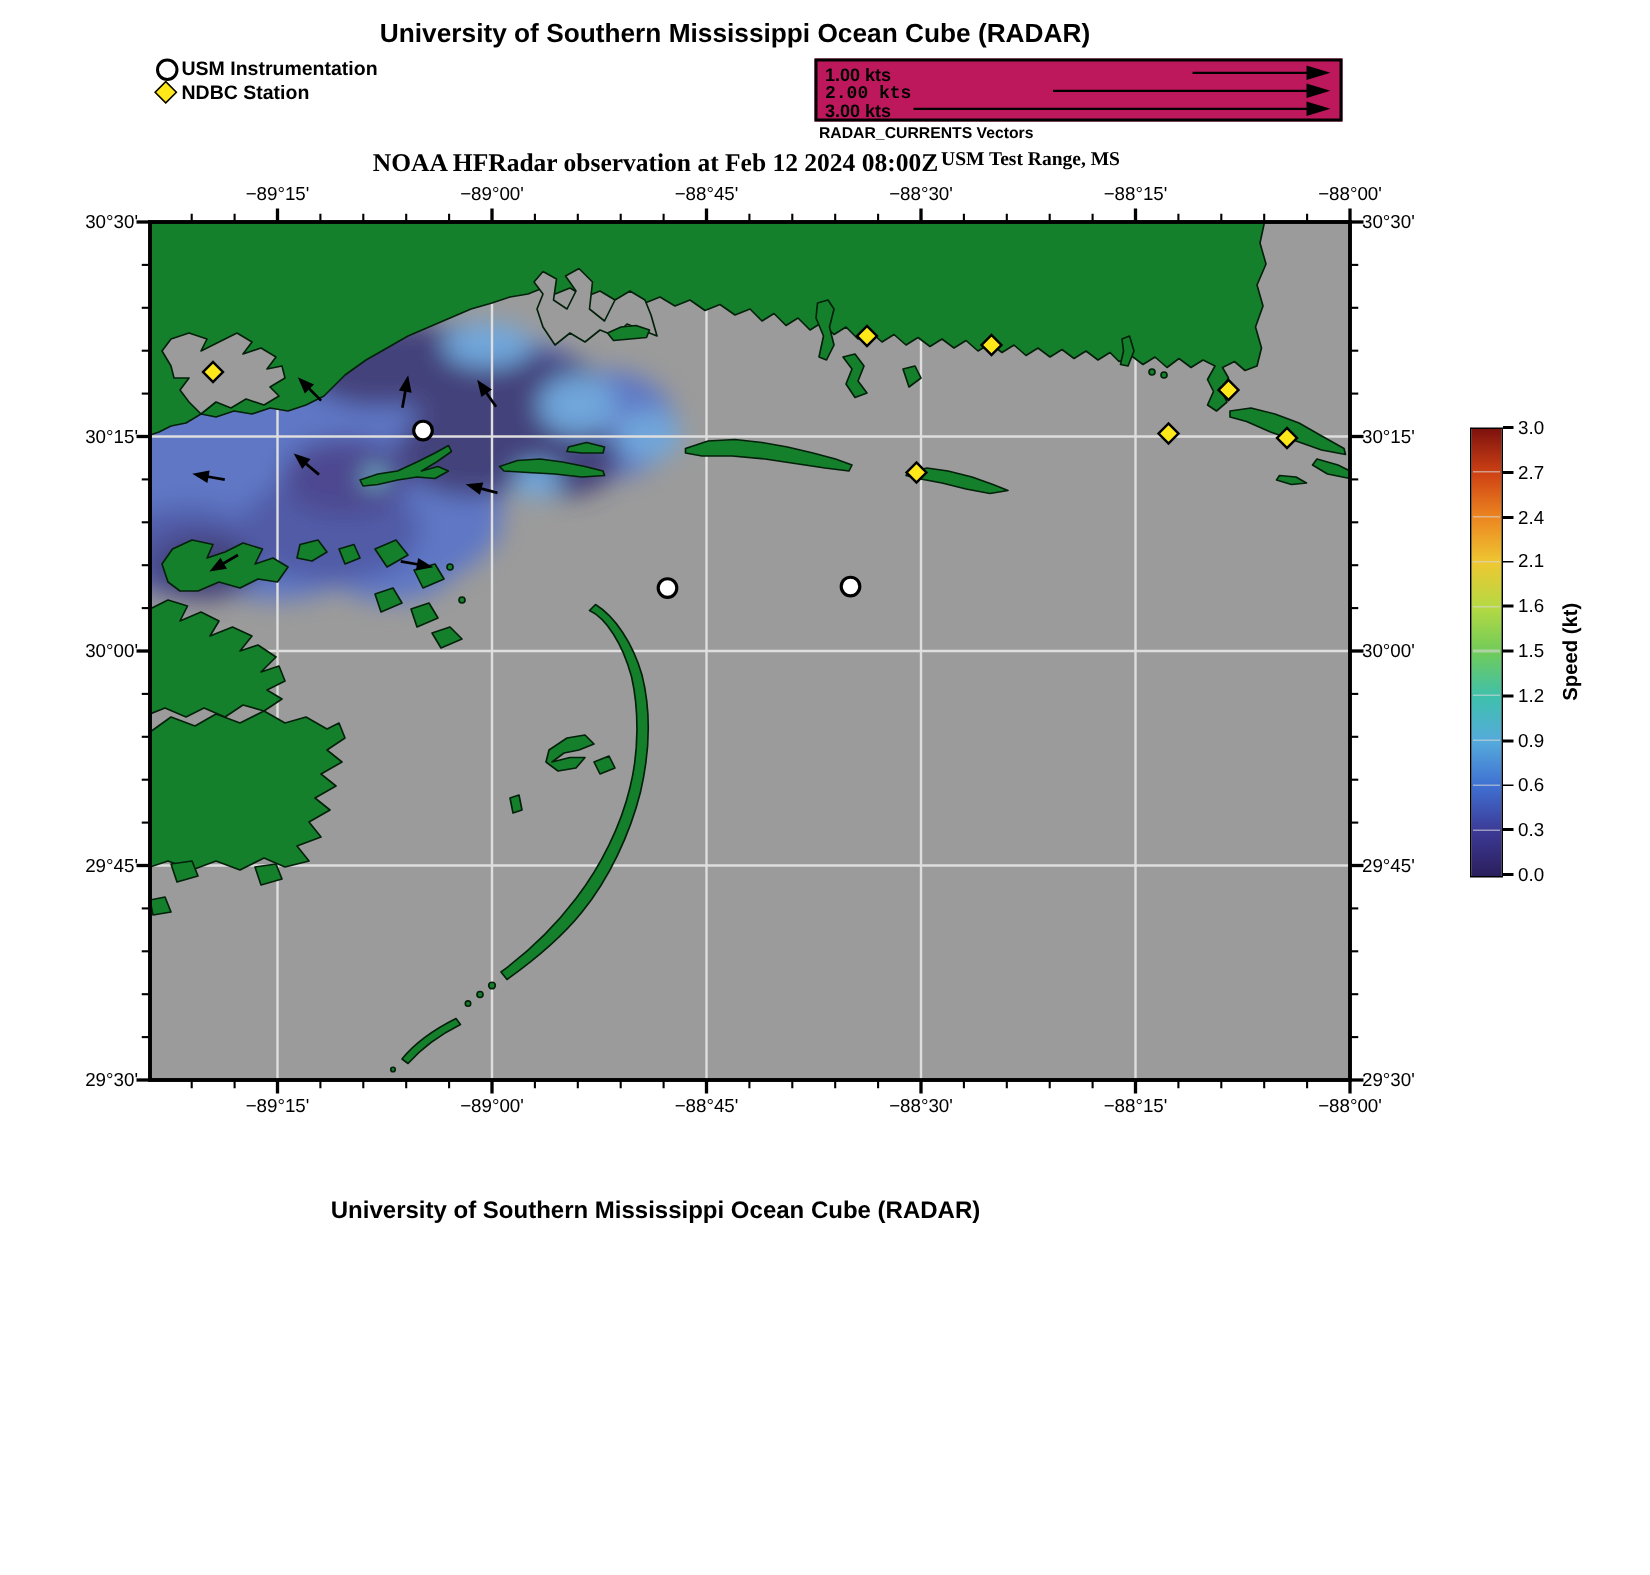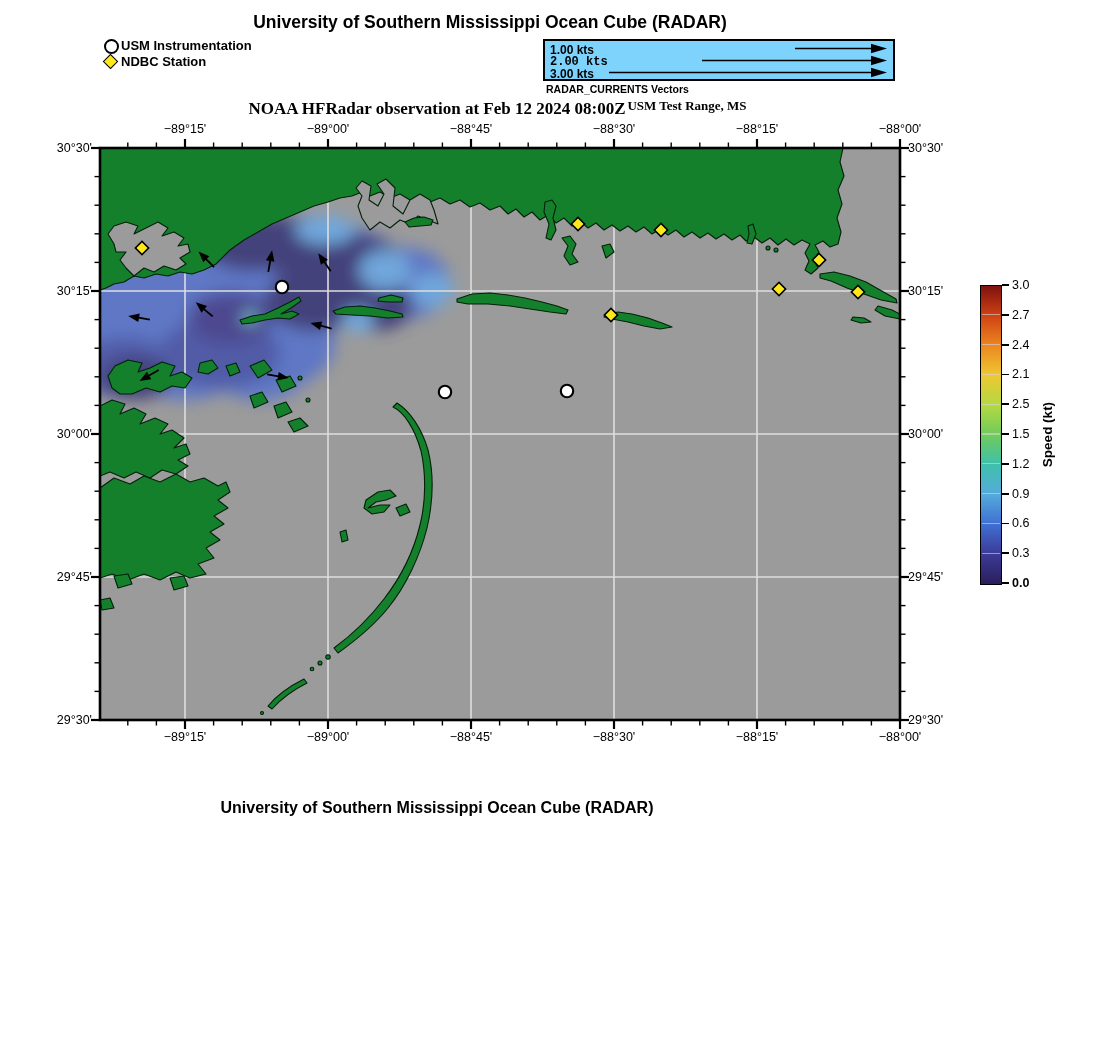--- a/index.html
+++ b/index.html
@@ -7,21 +7,21 @@
        font-family:"Liberation Sans",sans-serif;color:#000;}
   .abs{position:absolute;}
   .ctr{transform:translateX(-50%);white-space:nowrap;}
   .title-top{font-size:17.5px;font-weight:bold;}
   .title-bottom{font-size:16px;font-weight:bold;}
   .subtitle{font-family:"Liberation Serif",serif;font-size:17px;font-weight:bold;}
   .range-label{font-family:"Liberation Serif",serif;font-size:13px;font-weight:bold;text-align:center;}
   .legend-label{font-size:13px;font-weight:bold;line-height:13px;}
   .legend-circle{width:11px;height:11px;border:2px solid #000;border-radius:50%;background:#fff;}
   .legend-diamond{width:9px;height:9px;border:1.6px solid #000;background:#ffe81a;transform:rotate(45deg);}
-  .vecbox{border:2.5px solid #000;background:#7dd3fc;}
+  .vecbox{border:2.5px solid #000;background:#be185d;}
   .vecrow{position:absolute;left:5px;font-size:12px;font-weight:bold;line-height:12px;}
   .veccaption{font-size:10.5px;font-weight:bold;}
   .ticklab{font-size:12.5px;line-height:12.5px;white-space:nowrap;}
   .cbar{border:1.5px solid #000;}
   .cbar-lab{font-size:12.5px;line-height:12.5px;}
   .cbar-title{font-size:13.5px;font-weight:bold;transform:rotate(-90deg);transform-origin:center;white-space:nowrap;}
 </style>
 </head>
 <body>
 
@@ -329,32 +329,32 @@
     <div class="abs" style="left:1001.5px;top:314.05px;width:7px;height:1.8px;background:#000;"></div>
     <div class="abs cbar-lab" style="left:1012px;top:308.8px;">2.7</div>
     <div class="abs" style="left:981.5px;top:314.2px;width:18.5px;height:1.2px;background:rgba(215,215,215,0.6);"></div>
     <div class="abs" style="left:1001.5px;top:343.85px;width:7px;height:1.8px;background:#000;"></div>
     <div class="abs cbar-lab" style="left:1012px;top:338.6px;">2.4</div>
     <div class="abs" style="left:981.5px;top:344px;width:18.5px;height:1.2px;background:rgba(215,215,215,0.6);"></div>
     <div class="abs" style="left:1001.5px;top:373.65px;width:7px;height:1.8px;background:#000;"></div>
     <div class="abs cbar-lab" style="left:1012px;top:368.4px;">2.1</div>
     <div class="abs" style="left:981.5px;top:373.79999999999995px;width:18.5px;height:1.2px;background:rgba(215,215,215,0.6);"></div>
     <div class="abs" style="left:1001.5px;top:403.45px;width:7px;height:1.8px;background:#000;"></div>
-    <div class="abs cbar-lab" style="left:1012px;top:398.2px;">2.5</div>
+    <div class="abs cbar-lab" style="left:1012px;top:398.2px;">1.6</div>
     <div class="abs" style="left:981.5px;top:403.59999999999997px;width:18.5px;height:1.2px;background:rgba(215,215,215,0.6);"></div>
     <div class="abs" style="left:1001.5px;top:433.25px;width:7px;height:1.8px;background:#000;"></div>
     <div class="abs cbar-lab" style="left:1012px;top:428px;">1.5</div>
     <div class="abs" style="left:981.5px;top:433.4px;width:18.5px;height:1.2px;background:rgba(215,215,215,0.6);"></div>
     <div class="abs" style="left:1001.5px;top:463.05px;width:7px;height:1.8px;background:#000;"></div>
     <div class="abs cbar-lab" style="left:1012px;top:457.8px;">1.2</div>
     <div class="abs" style="left:981.5px;top:463.2px;width:18.5px;height:1.2px;background:rgba(215,215,215,0.6);"></div>
     <div class="abs" style="left:1001.5px;top:492.85px;width:7px;height:1.8px;background:#000;"></div>
     <div class="abs cbar-lab" style="left:1012px;top:487.6px;text-align:center;">0.9</div>
     <div class="abs" style="left:981.5px;top:493px;width:18.5px;height:1.2px;background:rgba(215,215,215,0.6);"></div>
     <div class="abs" style="left:1001.5px;top:522.65px;width:7px;height:1.8px;background:#000;"></div>
     <div class="abs cbar-lab" style="left:1012px;top:517.4px;">0.6</div>
     <div class="abs" style="left:981.5px;top:522.8px;width:18.5px;height:1.2px;background:rgba(215,215,215,0.6);"></div>
     <div class="abs" style="left:1001.5px;top:552.45px;width:7px;height:1.8px;background:#000;"></div>
     <div class="abs cbar-lab" style="left:1012px;top:547.2px;">0.3</div>
     <div class="abs" style="left:981.5px;top:552.6px;width:18.5px;height:1.2px;background:rgba(215,215,215,0.6);"></div>
     <div class="abs" style="left:1001.5px;top:582.25px;width:7px;height:1.8px;background:#000;"></div>
-    <div class="abs cbar-lab" style="left:1012px;top:577px;font-weight:bold;">0.0</div>
+    <div class="abs cbar-lab" style="left:1012px;top:577px;">0.0</div>
   </div>
 
 </body></html>

